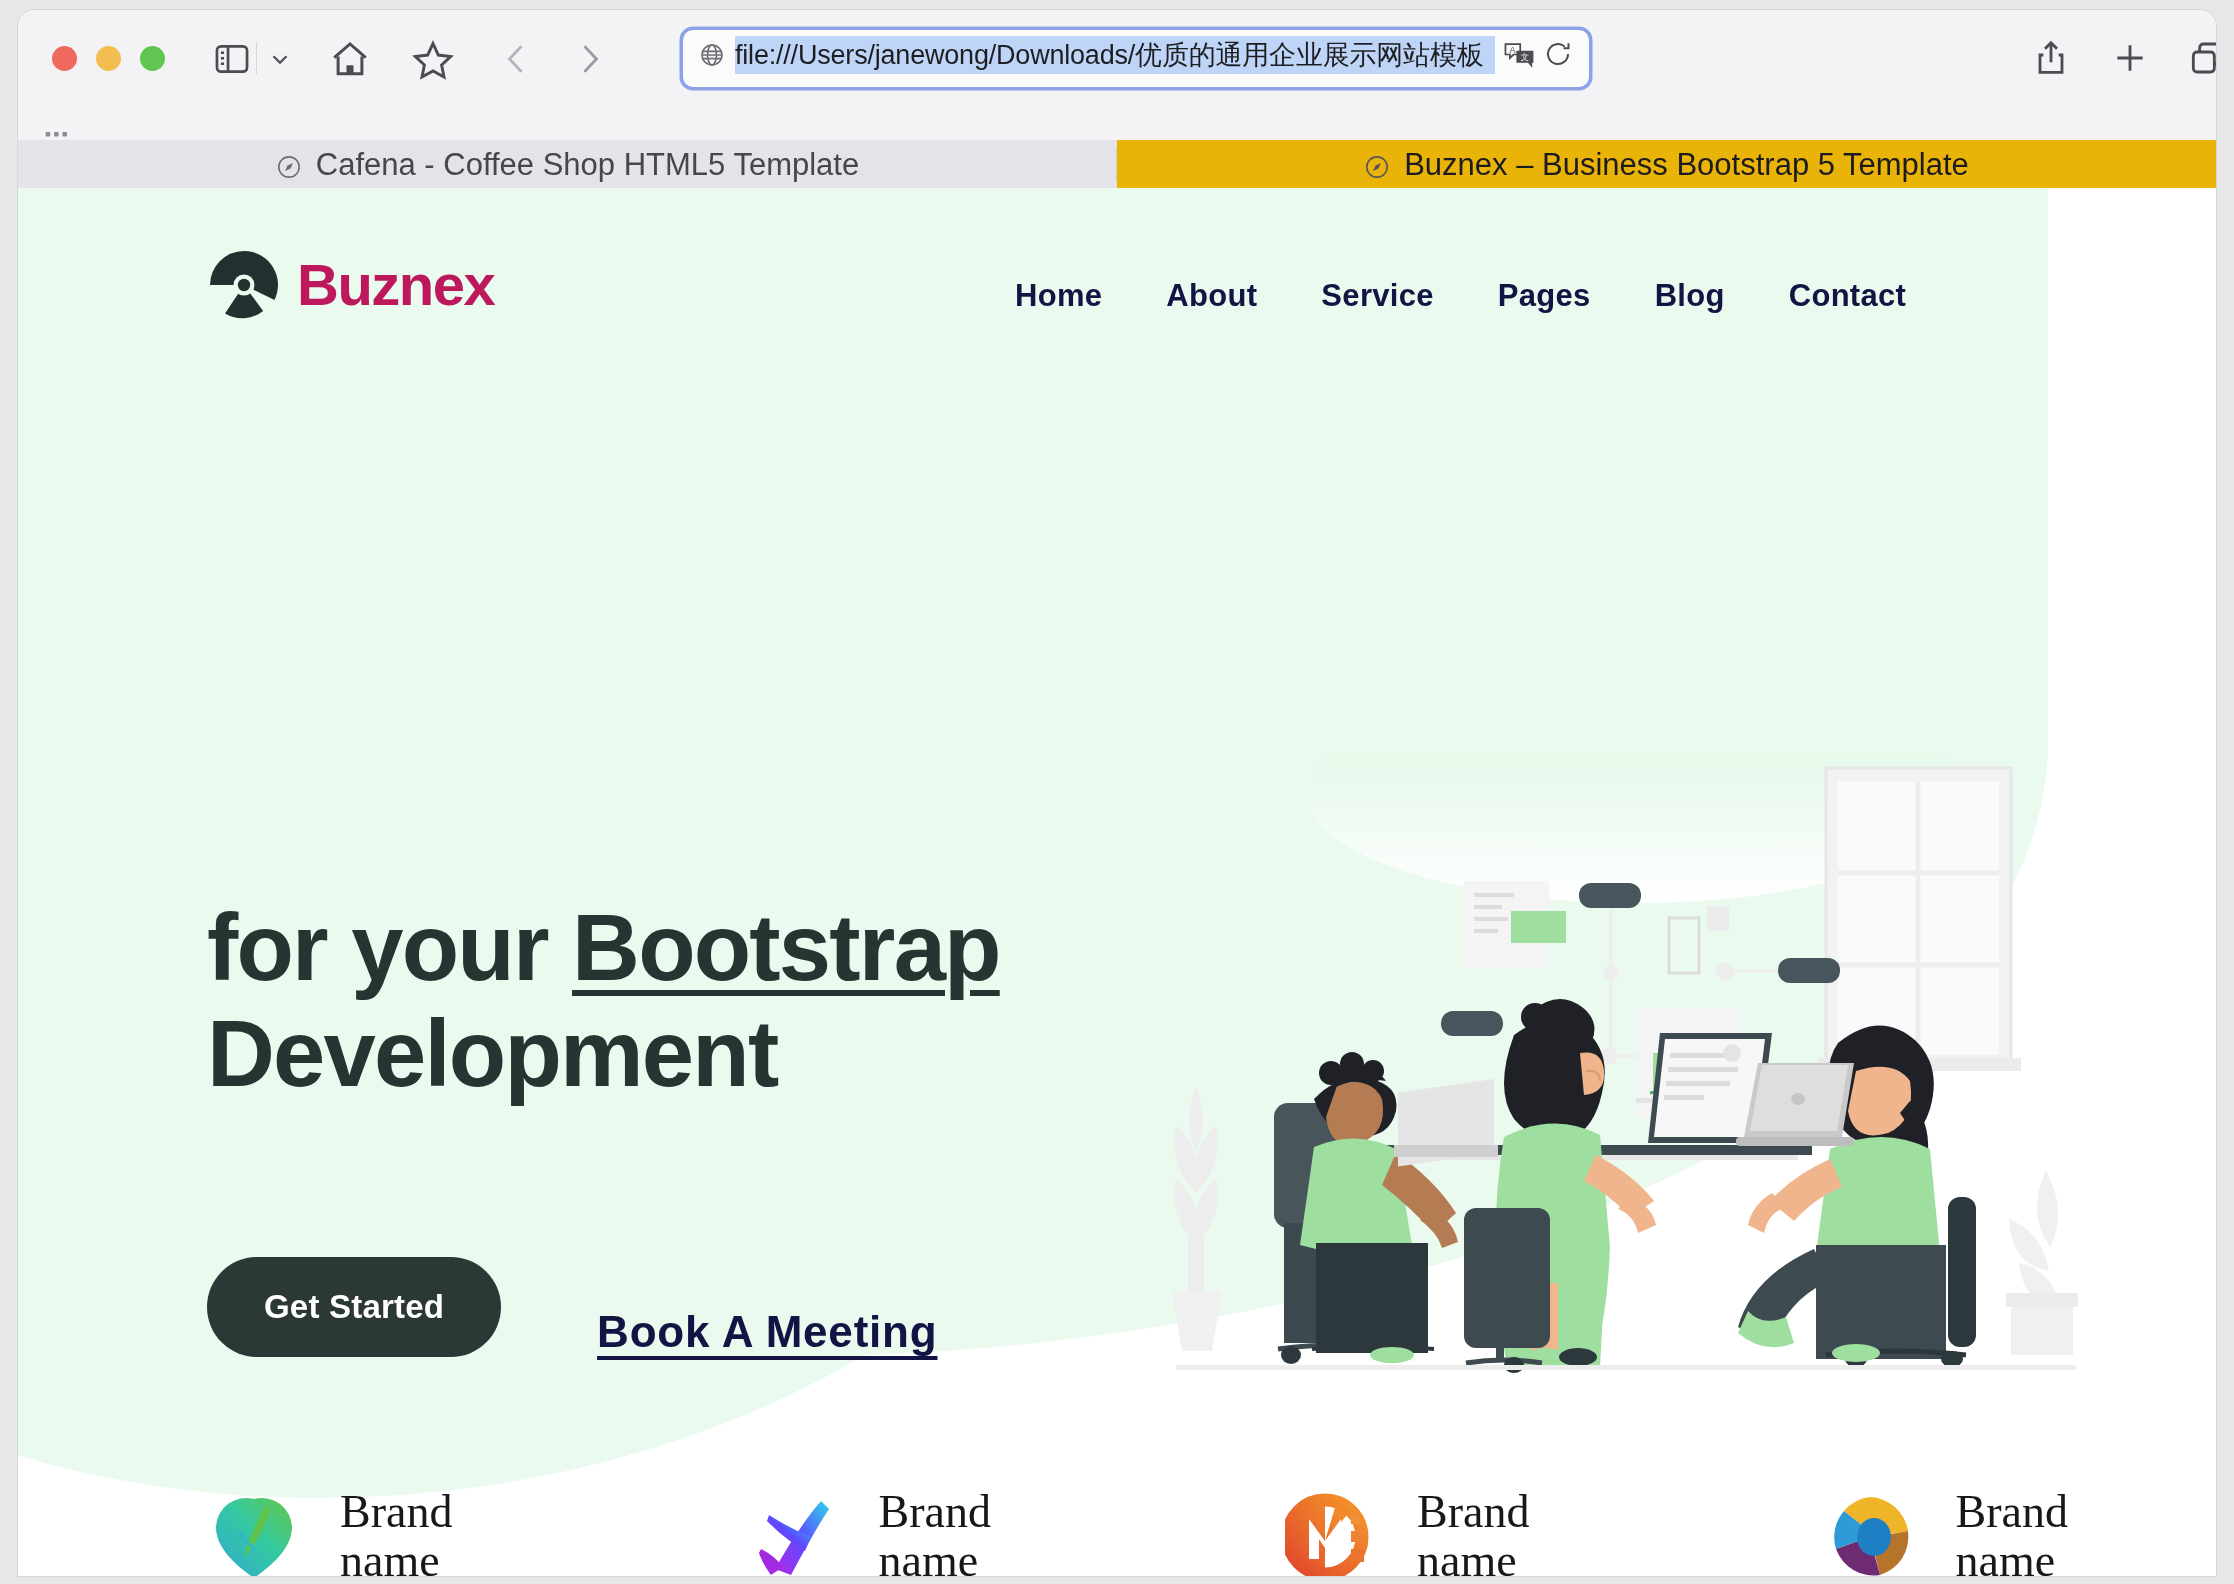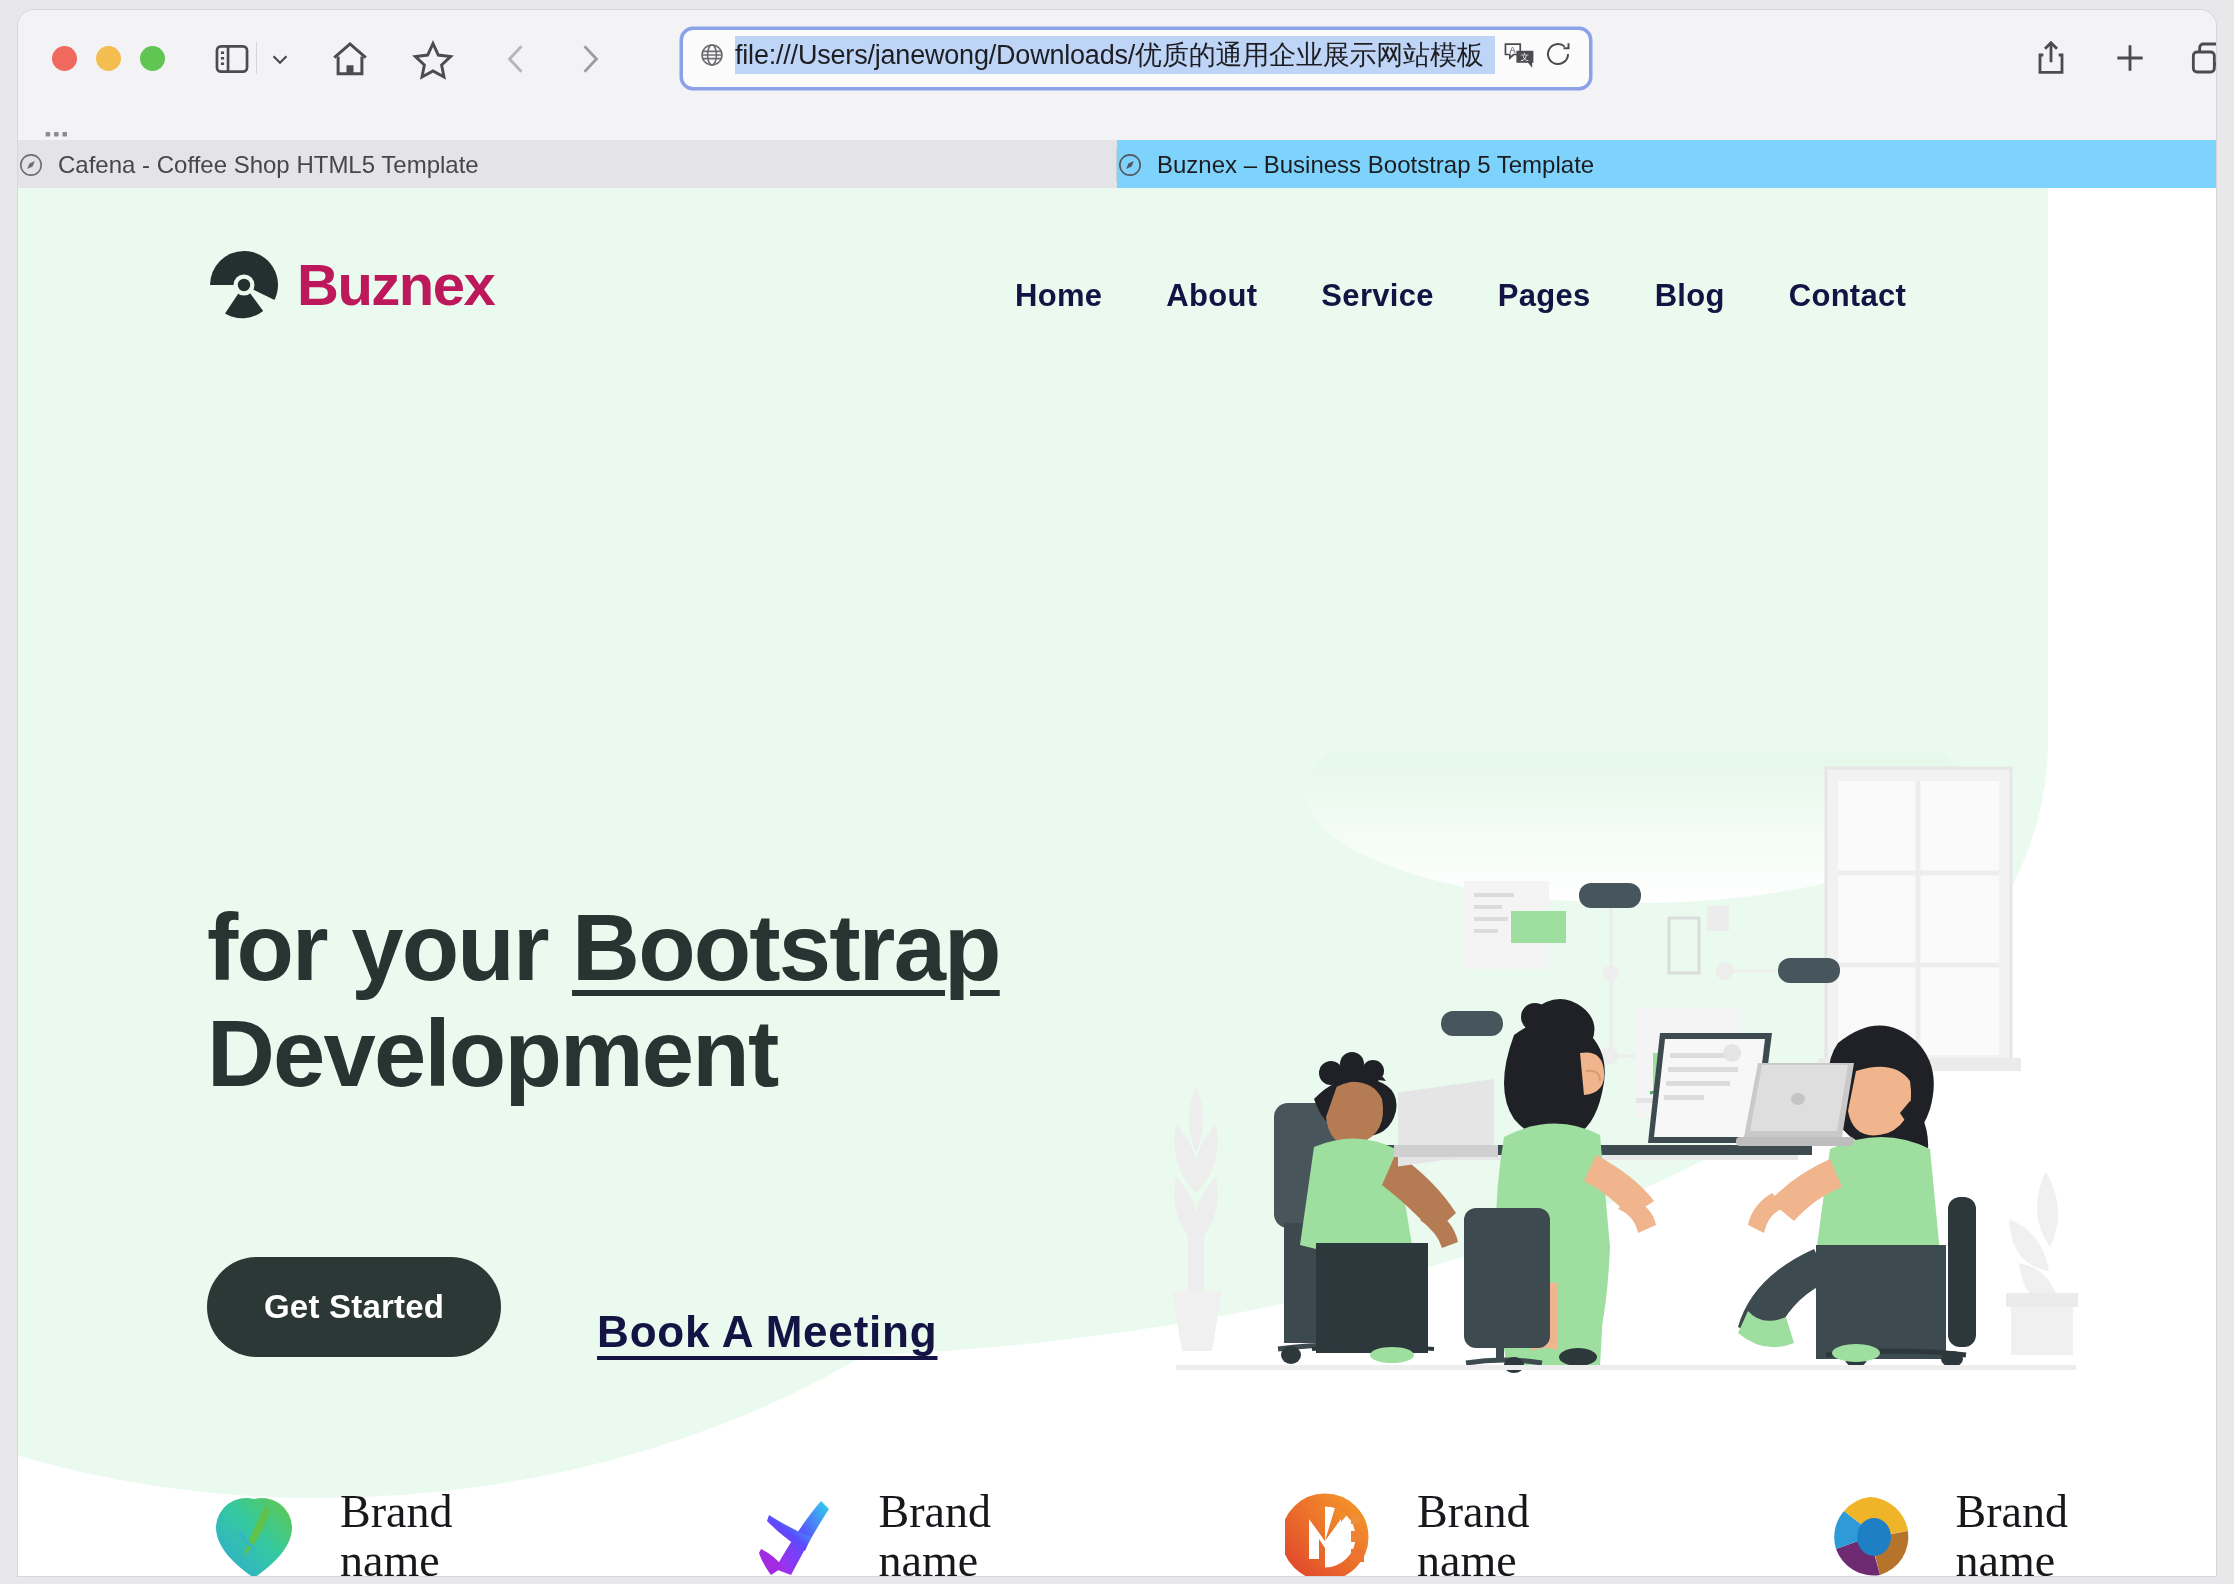--- a/index.html
+++ b/index.html
@@ -83,28 +83,28 @@
     height: 82px;
     background: #f3f2f5;
     border-bottom: 1px solid #d3d2d7;
   }
   .grid-ico { position: absolute; left: 25px; top: 22px; width: 32px; height: 32px; color: #8a8a90; }
   .grid-ico .g { fill: #8a8a90; }
 
   .tabstrip { position: absolute; left: 0; top: 34px; right: 0; height: 48px; display: flex; }
   .tab {
     flex: 1 1 50%;
-    display: flex; align-items: center; 
+    display: flex; align-items: center; justify-content: center;
     gap: 14px;
-    font-size: 24px;
+    font-size: 31px;
     height: 50px;
     position: relative;
   }
   .tab.inactive { background: #e4e3e7; color: #46464b; }
-  .tab.active   { background: #7dd3fc; color: #1c1c20; }
+  .tab.active   { background: #eab308; color: #1c1c20; }
   .tab.inactive::after {
     content: ""; position: absolute; right: 0; top: 8px; bottom: 8px;
     width: 1px; background: #cfced3;
   }
   .tab-fav { width: 26px; height: 26px; flex: 0 0 auto; }
 
   
   .page {
     position: relative;
     height: 1388px;

